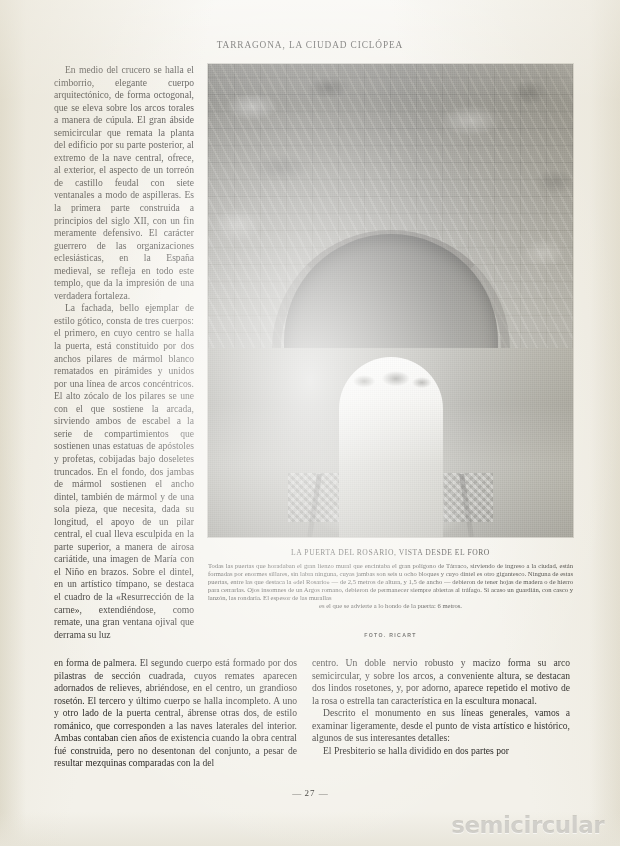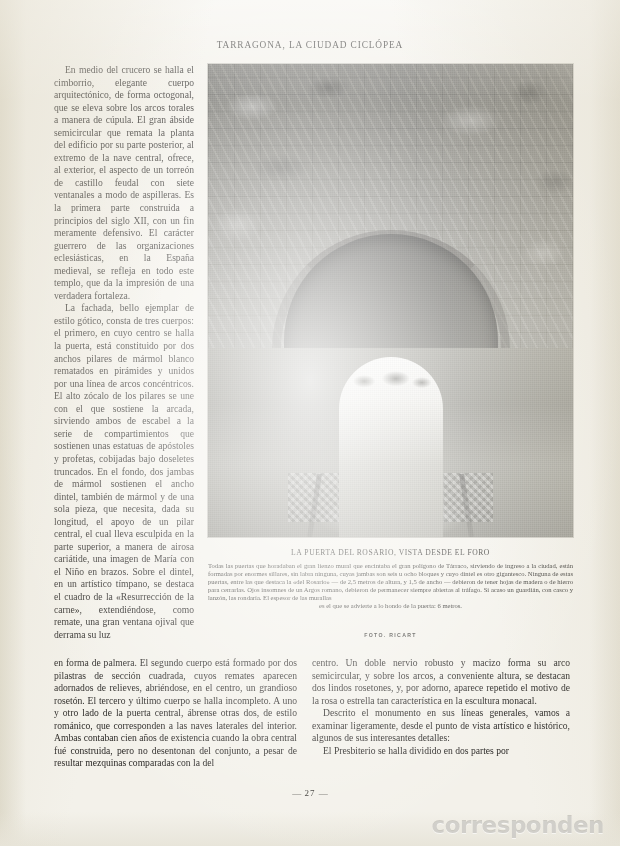--- a/index.html
+++ b/index.html
@@ -361,16 +361,16 @@
     <p class="indent">Descrito el monumento en sus líneas generales, vamos a examinar ligeramente, desde el punto de vista artístico e histórico, algunos de sus interesantes detalles:</p>
     <p class="indent">El Presbiterio se halla dividido en dos partes por</p>
   </div>
 
   <div class="folio">
     <span class="dash">—</span>
     <span>27</span>
     <span class="dash">—</span>
   </div>
 
-  <div class="watermark">corresponden</div>
+  <div class="watermark">semicircular</div>
 
   <div class="paper-tint"></div>
 </div>
 
 </body></html>

